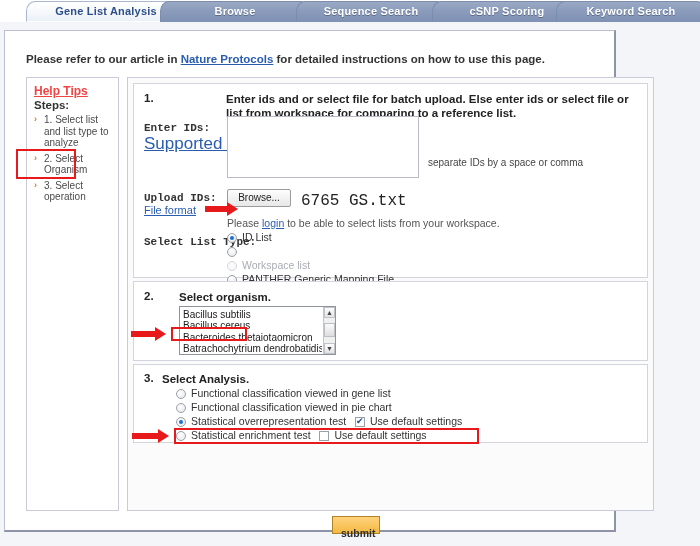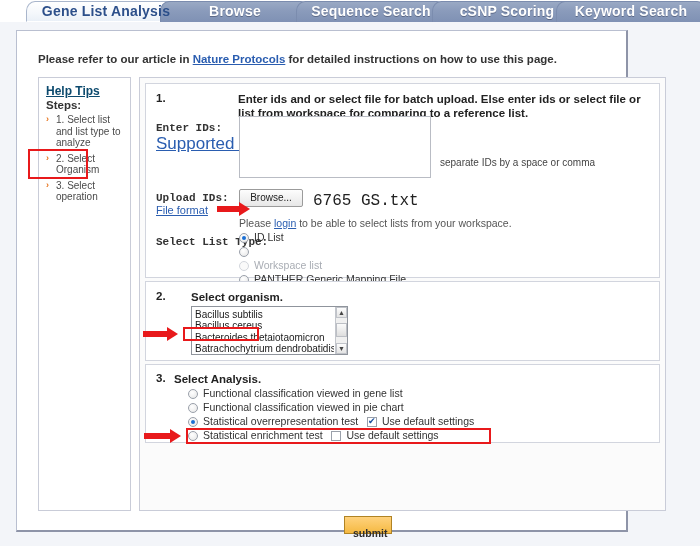--- a/index.html
+++ b/index.html
@@ -15,21 +15,21 @@
   #app{position:relative;width:700px;height:546px;background:#ffffff;}
 
   
   #tabbar{
     position:absolute;left:0;top:0;width:700px;height:22px;
     background:#ffffff;
   }
   #tabbar .tabstrip{position:relative;height:22px;}
   .tab{
     position:absolute;top:1px;height:21px;
-    font-size:14px;font-weight:bold;
+    font-size:11px;font-weight:bold;
     text-align:center;line-height:20px;
     letter-spacing:.2px;
     overflow:hidden;white-space:nowrap;
   }
   .tab .shape{
     position:absolute;left:0;top:0;right:0;bottom:0;
     border-top-left-radius:9px 10px;
     border-top-right-radius:9px 10px;
   }
   .tab.inactive .shape{
@@ -44,21 +44,21 @@
   }
   .tab.active{color:#2c4f8a;}
   .tab .lbl{position:relative;z-index:2;display:block;}
 
   
   #contentwrap{
     position:absolute;left:0;top:22px;width:700px;height:524px;
     background:#f3f5f9;
   }
   #page{
-    position:absolute;left:16px;top:8px;width:612px;height:502px;
+    position:absolute;left:4px;top:8px;width:612px;height:502px;
     background:#ffffff;
     border:1px solid #b9bfd0;
     border-right:2px solid #8e94a8;
     border-bottom:2px solid #8e94a8;
     box-sizing:border-box;
   }
 
   
   #intro{
     position:absolute;left:21px;top:22px;
@@ -73,21 +73,21 @@
 
   
   #sidebar{
     position:absolute;left:0;top:0;width:93px;height:434px;
     border:1px solid #c9ccd8;
     background:#ffffff;
     box-sizing:border-box;
     padding:6px 4px 0 7px;
   }
   #helptips{
-    font-size:12px;font-weight:bold;color:#0c4a6e;
+    font-size:12px;font-weight:bold;color:#ef4444;
     text-decoration:underline;cursor:pointer;display:inline-block;
     margin-bottom:1px;
   }
   #stepsword{font-size:11.5px;font-weight:bold;color:#333;margin-bottom:3px;}
   .stepitem{
     position:relative;padding-left:10px;margin-bottom:4px;
     font-size:10px;color:#4a4a4a;line-height:11.5px;
   }
   .stepitem .arrow{
     position:absolute;left:0;top:0;color:#e87722;font-weight:bold;font-size:9px;

